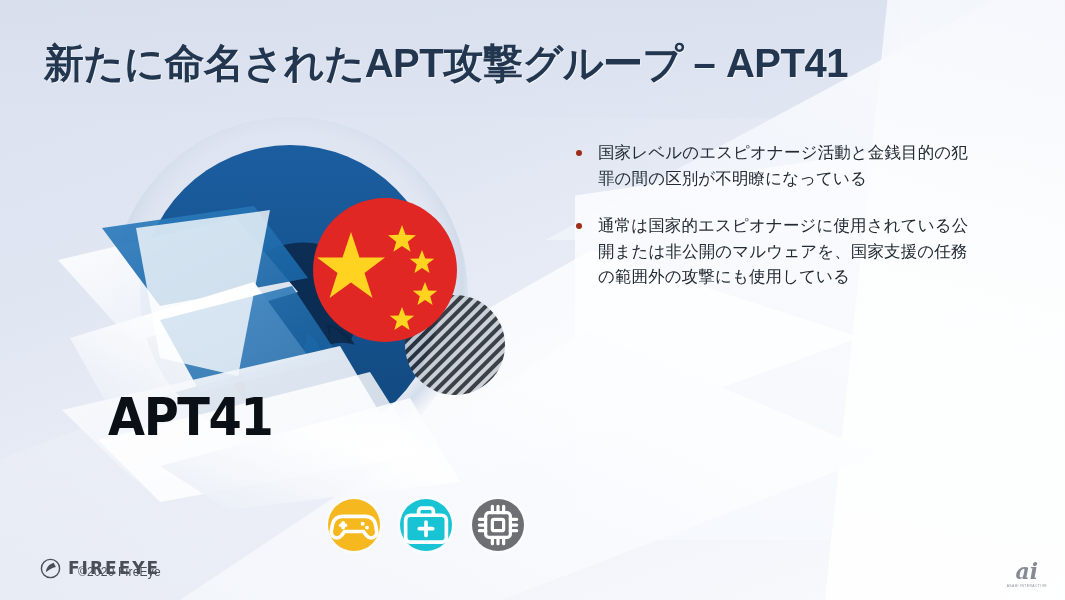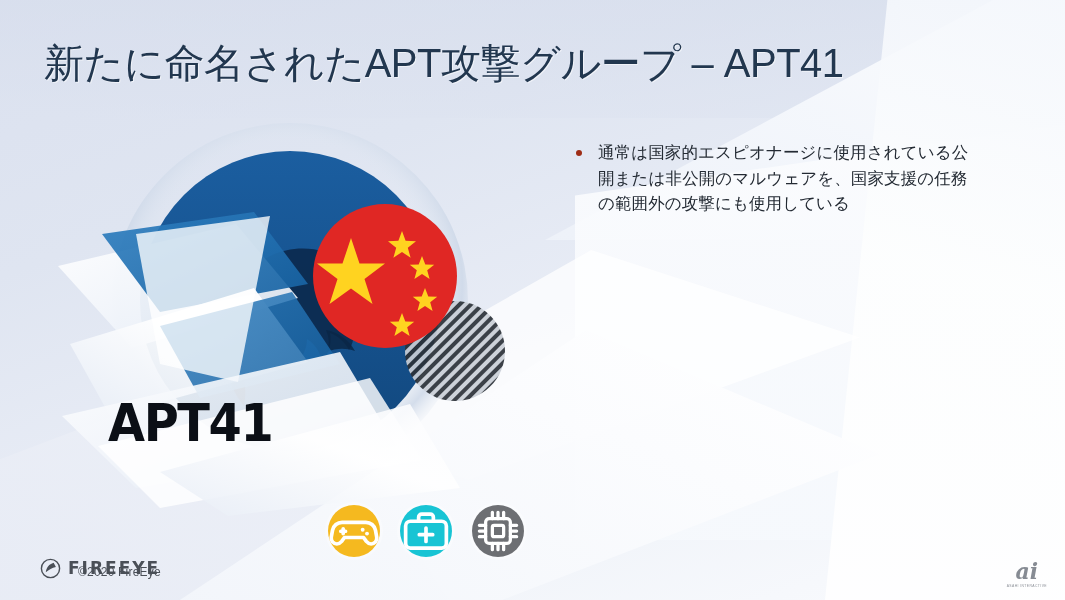--- a/index.html
+++ b/index.html
@@ -72,32 +72,32 @@
     clip-path: polygon(52% 0, 100% 38%, 30% 100%, 0 72%);
     opacity: .75;
   }
 
   
   .title {
     position: absolute;
     left: 44px;
     top: 36px;
     font-size: 40px;
-    font-weight: 400;
+    font-weight: 700;
     letter-spacing: -0.5px;
     color: #22374f;
     white-space: nowrap;
     text-shadow: 1px 1px 0 rgba(255,255,255,.55);
   }
 
   
   .art {
     position: absolute;
     left: 40px;
-    top: 116px;
+    top: 110px;
     width: 520px;
     height: 400px;
   }
   .art svg { display: block; width: 100%; height: 100%; }
 
   
   .apt-word {
     position: absolute;
     left: 68px;
     top: 281px;
@@ -324,20 +324,24 @@
         <rect x="6.3" y="6.3" width="11.4" height="11.4" rx="1.6"></rect>
         <rect x="9.4" y="9.4" width="5.2" height="5.2" rx=".8"></rect>
         <path d="M9.4 3.4v2.9M12 3.4v2.9M14.6 3.4v2.9M9.4 17.7v2.9M12 17.7v2.9M14.6 17.7v2.9M3.4 9.4h2.9M3.4 12h2.9M3.4 14.6h2.9M17.7 9.4h2.9M17.7 12h2.9M17.7 14.6h2.9"></path>
       </svg>
     </div>
   </div>
 
   <div class="bullets">
 
 
+    <div class="bullet">
+      <span class="dot"></span>
+      <span class="btext">国家レベルのエスピオナージ活動と金銭目的の犯罪の間の区別が不明瞭になっている</span>
+    </div>
 
 
     <div class="bullet">
       <span class="dot"></span>
       <span class="btext">通常は国家的エスピオナージに使用されている公開または非公開のマルウェアを、国家支援の任務の範囲外の攻撃にも使用している</span>
     </div>
 
   </div>
 
   <div class="footer-logo">

